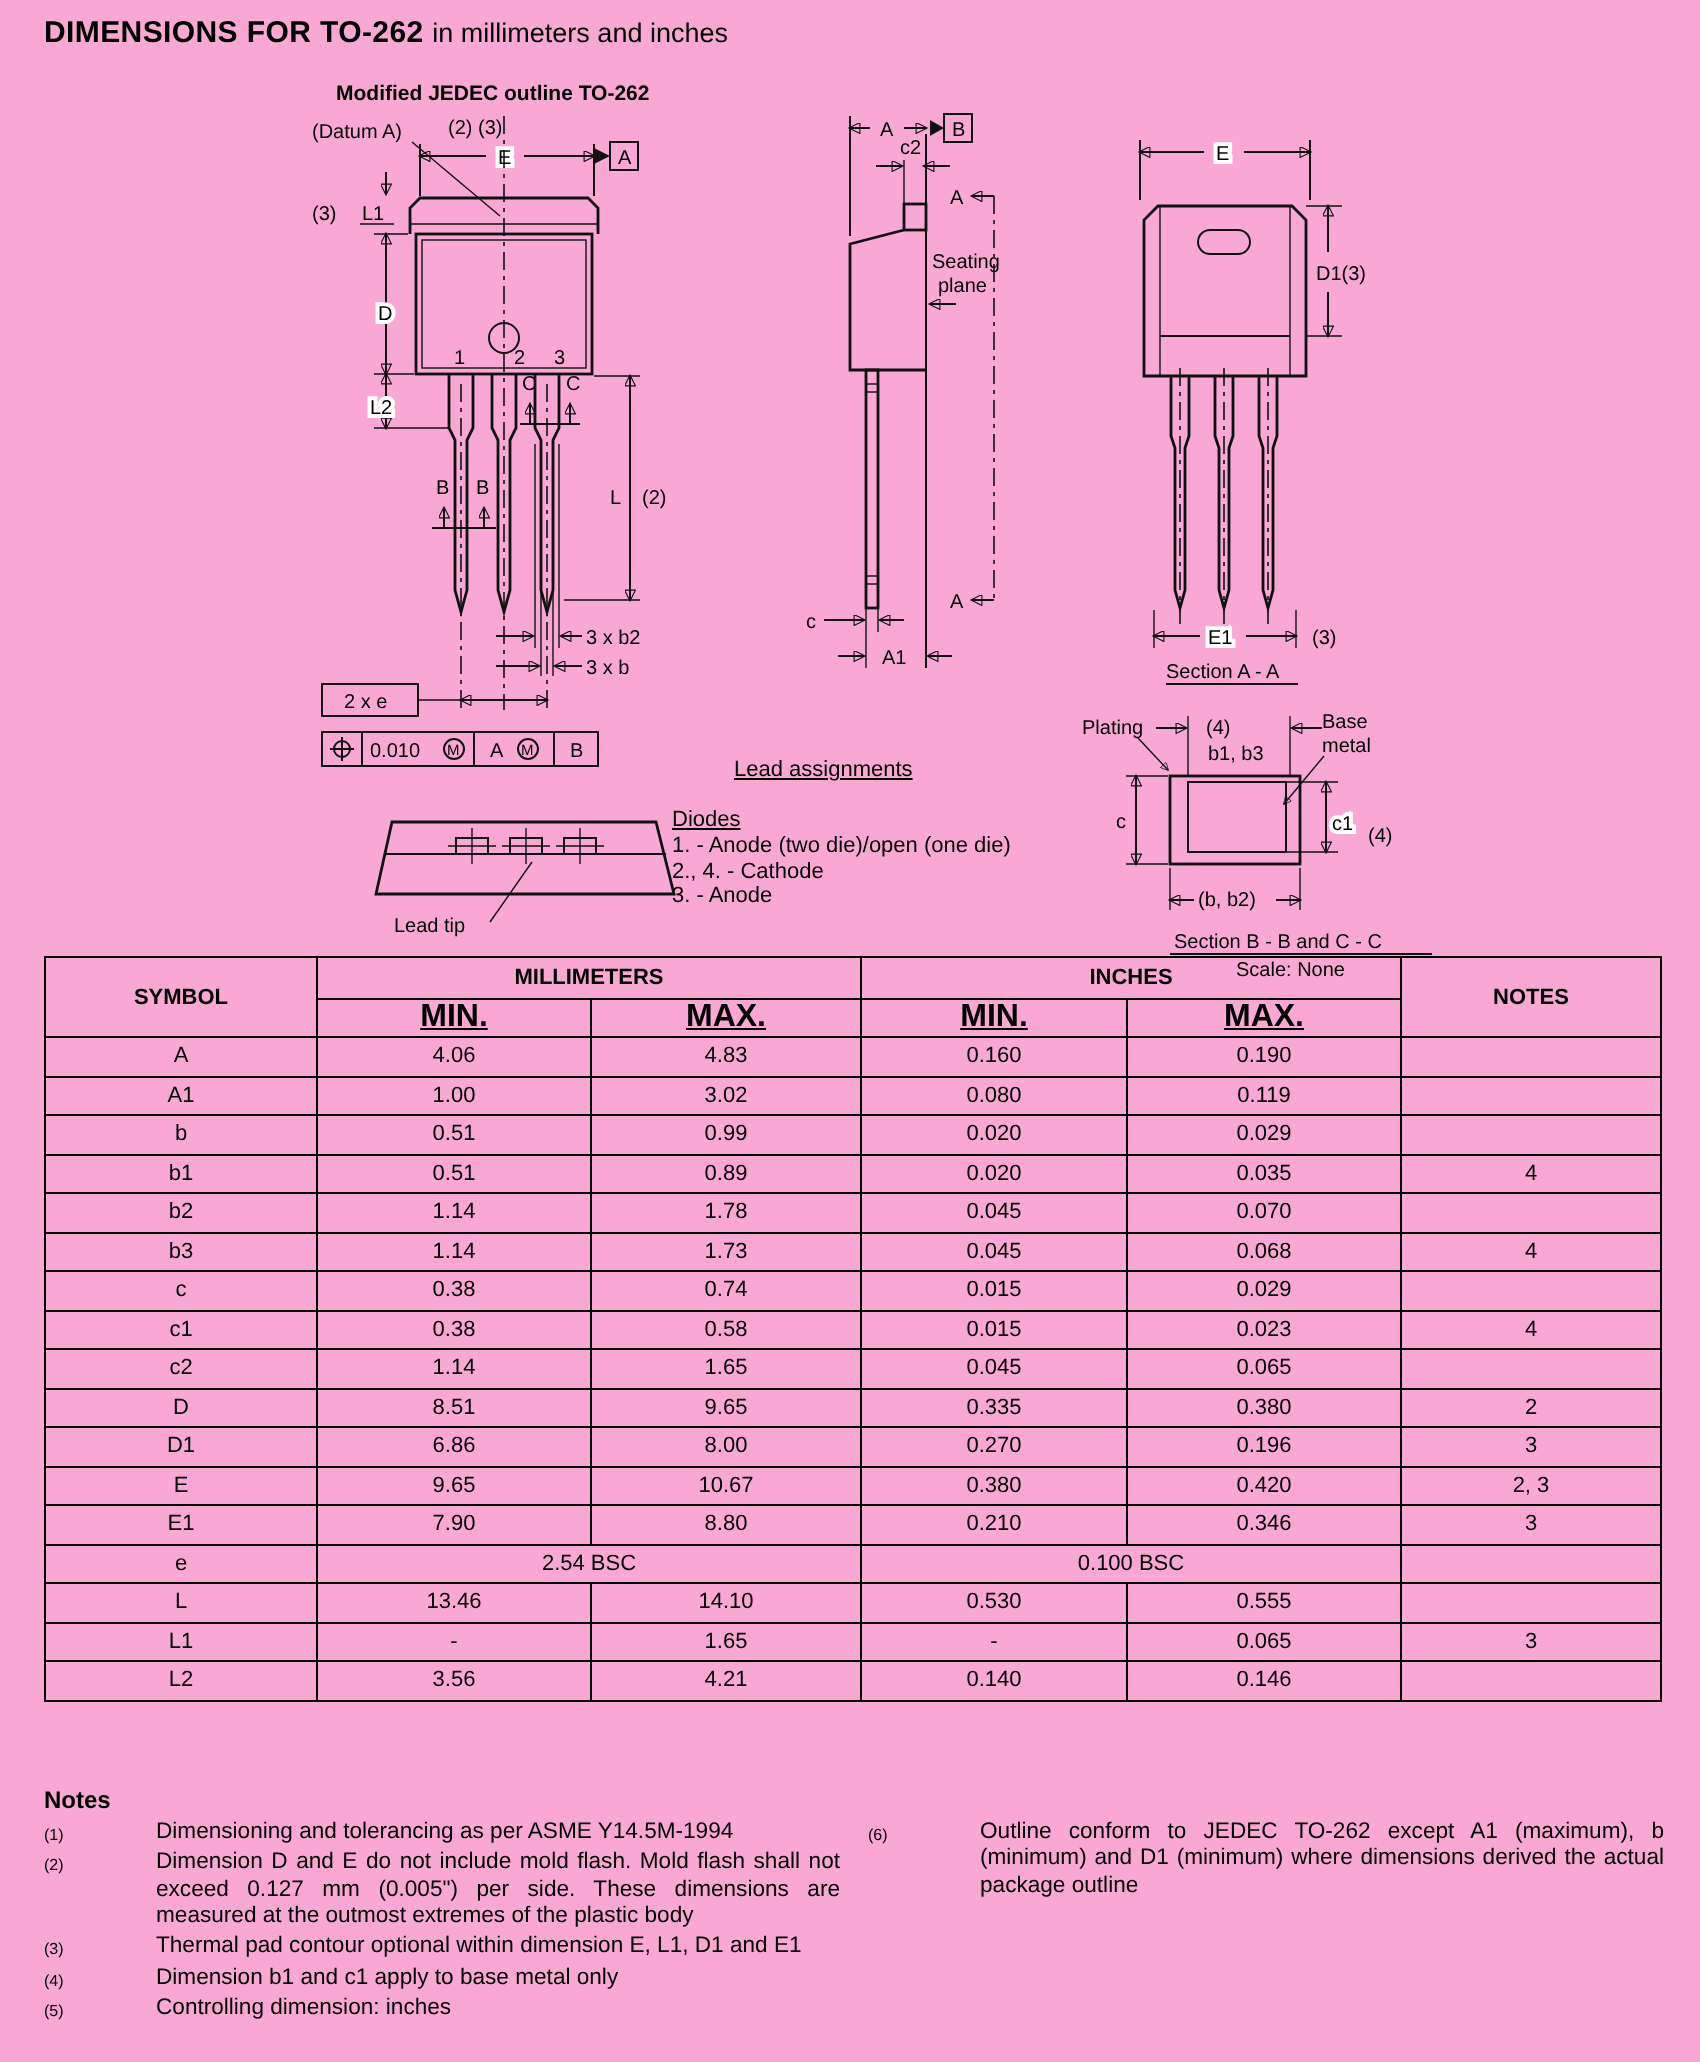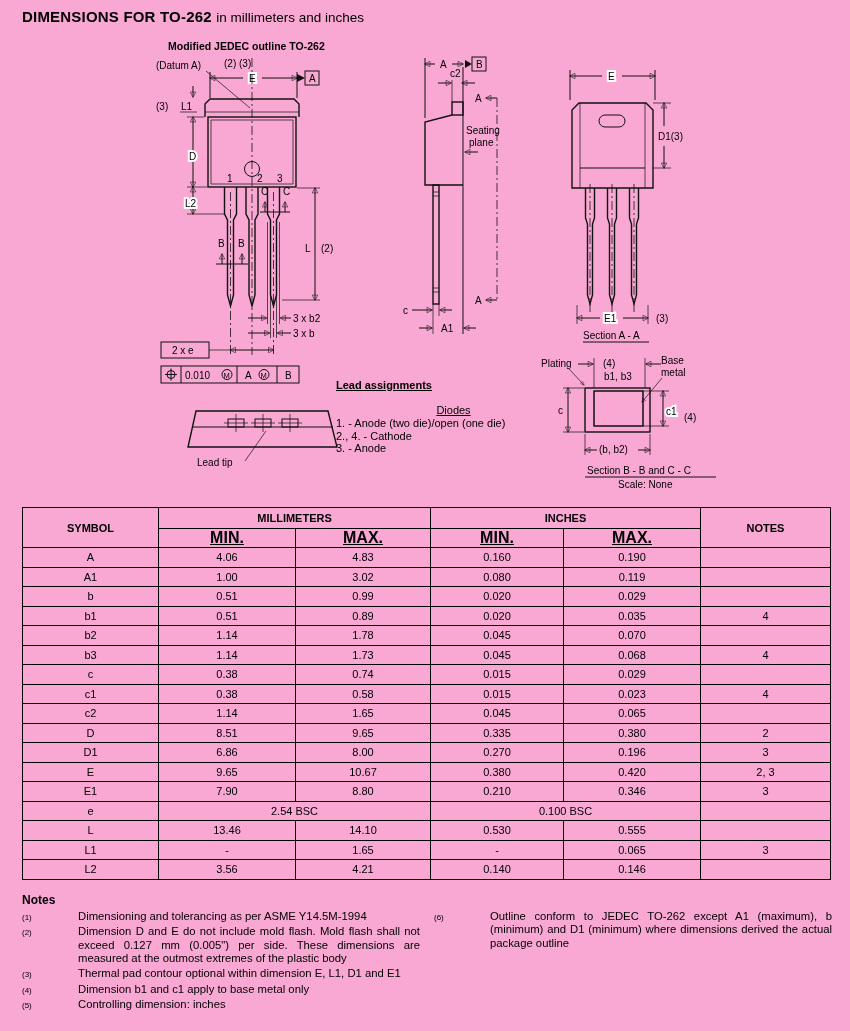--- a/index.html
+++ b/index.html
@@ -9,23 +9,23 @@
   .title .rest{font-weight:normal;font-size:13.5px;letter-spacing:0;}
   svg text{font-family:"Liberation Sans","DejaVu Sans",sans-serif;fill:#000;font-size:10px;}
   svg text.b{font-weight:bold;font-size:10.5px;}
   svg text.halo{paint-order:stroke;stroke:#fff;stroke-width:4px;}
   svg line,svg path,svg rect,svg polyline,svg circle{stroke:#111;fill:none;stroke-width:1;}
   svg .thick{stroke-width:1.4;}
   svg .thin{stroke-width:.7;}
   svg .cl{stroke-dasharray:9 3 2 3;stroke-width:.8;}
   svg .fill{fill:#111;stroke:none;}
   .leadassign{position:absolute;left:336px;top:379px;width:235px;font-size:11px;line-height:12.5px;}
-  .leadassign .la-title{font-weight:bold;text-decoration:underline;margin-bottom:12px;}
-  .leadassign .la-group{text-decoration:underline;margin-bottom:1px;text-align:center;}
-  table.dim{position:absolute;left:22px;top:507px;width:808px;border-collapse:collapse;
+  .leadassign .la-title{font-weight:normal;text-decoration:underline;margin-bottom:12px;margin-left:31px;}
+  .leadassign .la-group{text-decoration:underline;margin-bottom:1px;}
+  table.dim{position:absolute;left:22px;top:478px;width:808px;border-collapse:collapse;
             table-layout:fixed;font-size:11px;}
   table.dim th,table.dim td{border:1.6px solid #000;text-align:center;padding:0;}
   table.dim th{font-weight:bold;}
   table.dim th.grp{height:20px;}
   table.dim th.sub{height:14px;font-size:16px;text-decoration:underline;}
   table.dim td{height:18.5px;}
   .notes{position:absolute;left:22px;top:894px;width:810px;font-size:11.3px;line-height:13.6px;}
   .notes .n-title{font-weight:bold;font-size:12px;margin-bottom:2px;}
   .notes .cols{display:flex;gap:14px;}
   .notes .col-l{width:398px;}

